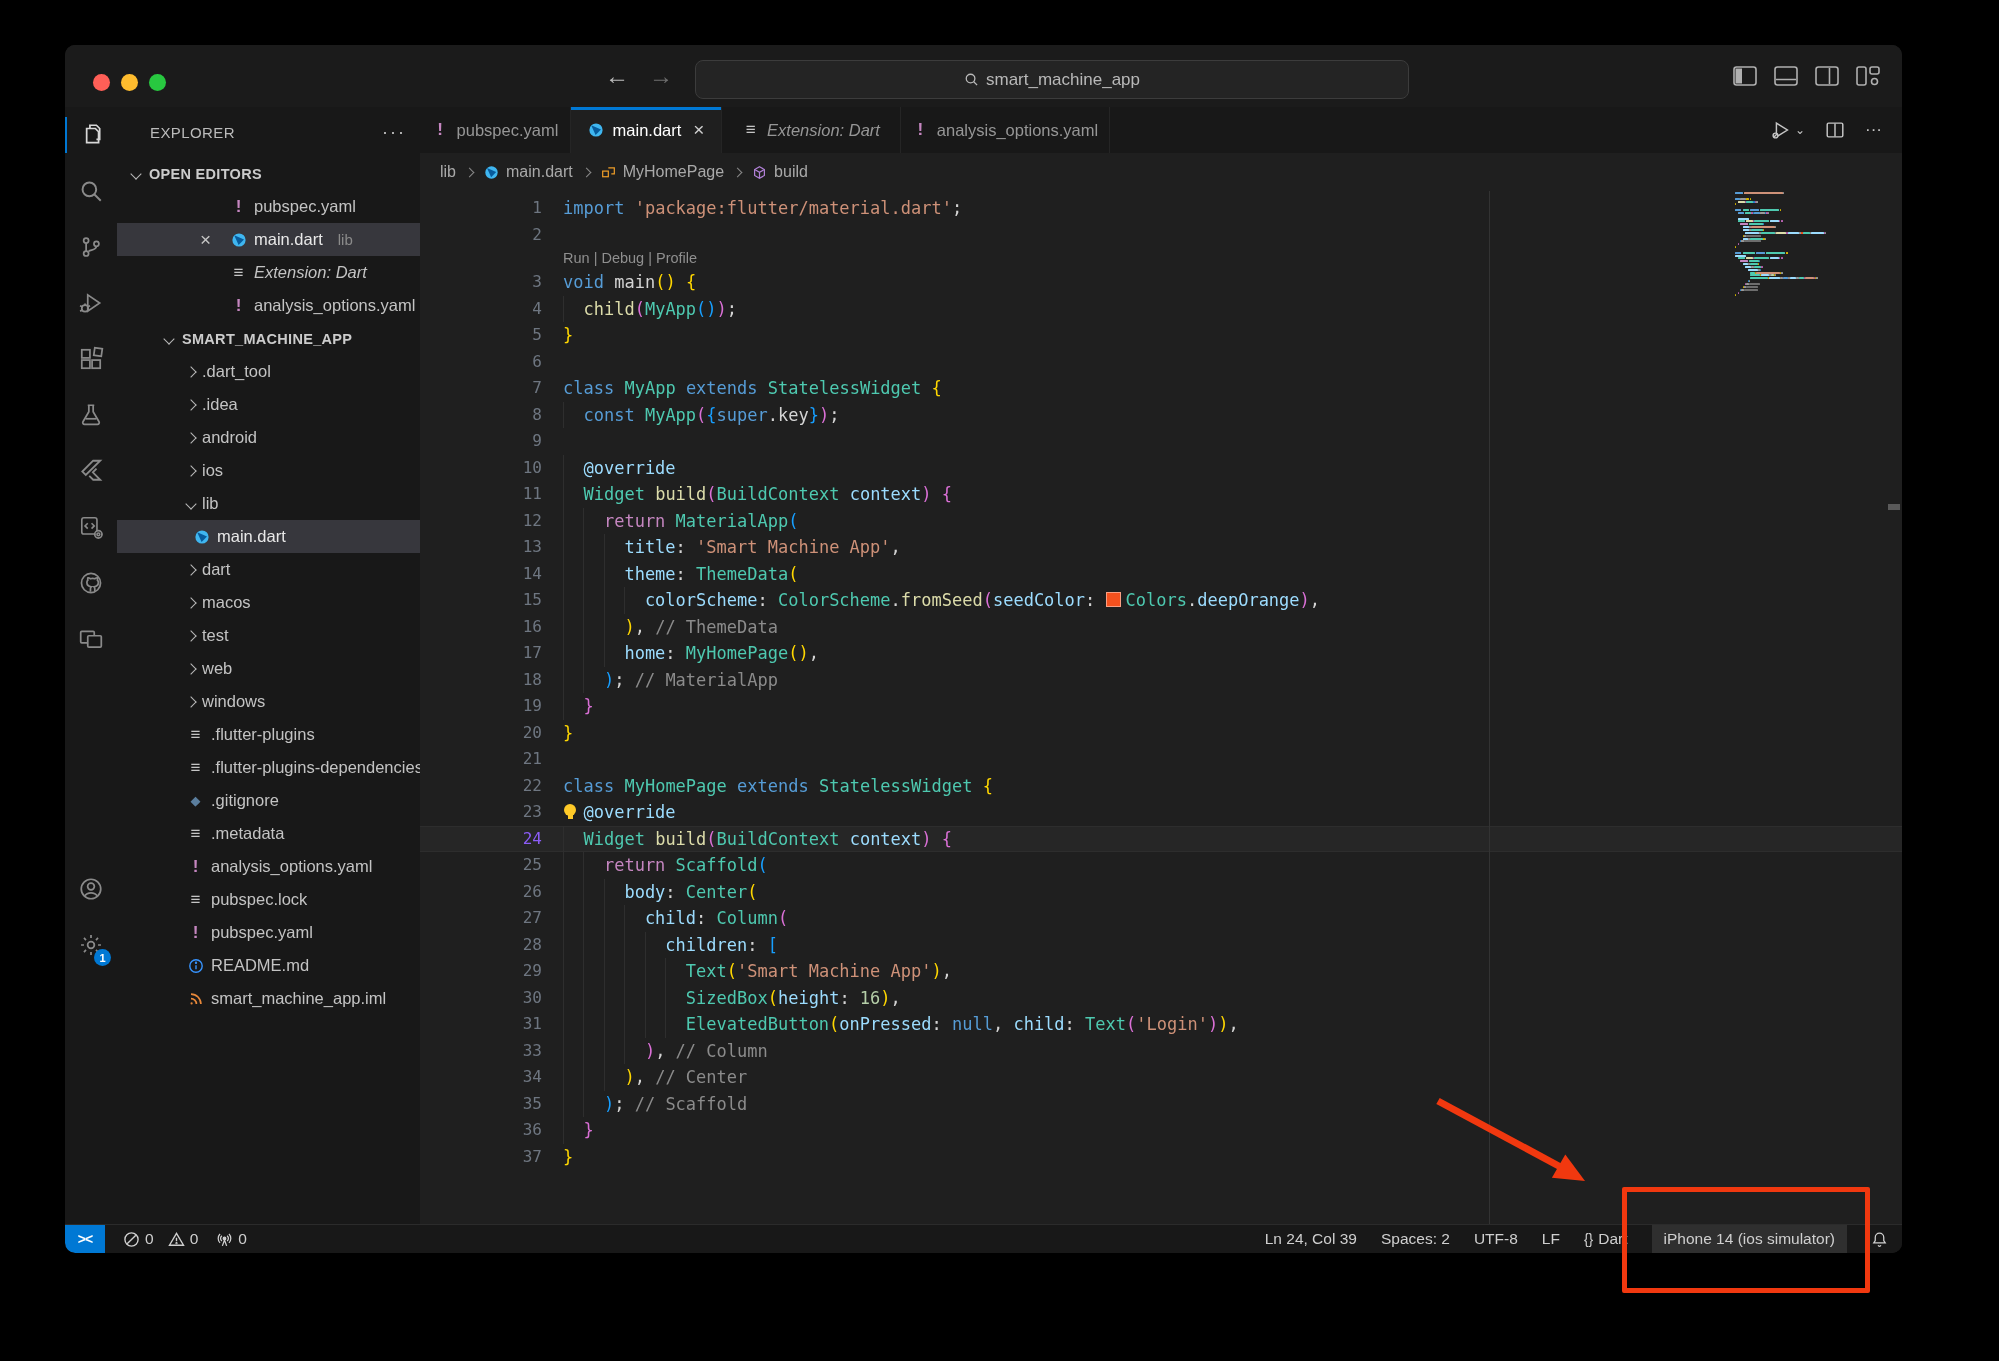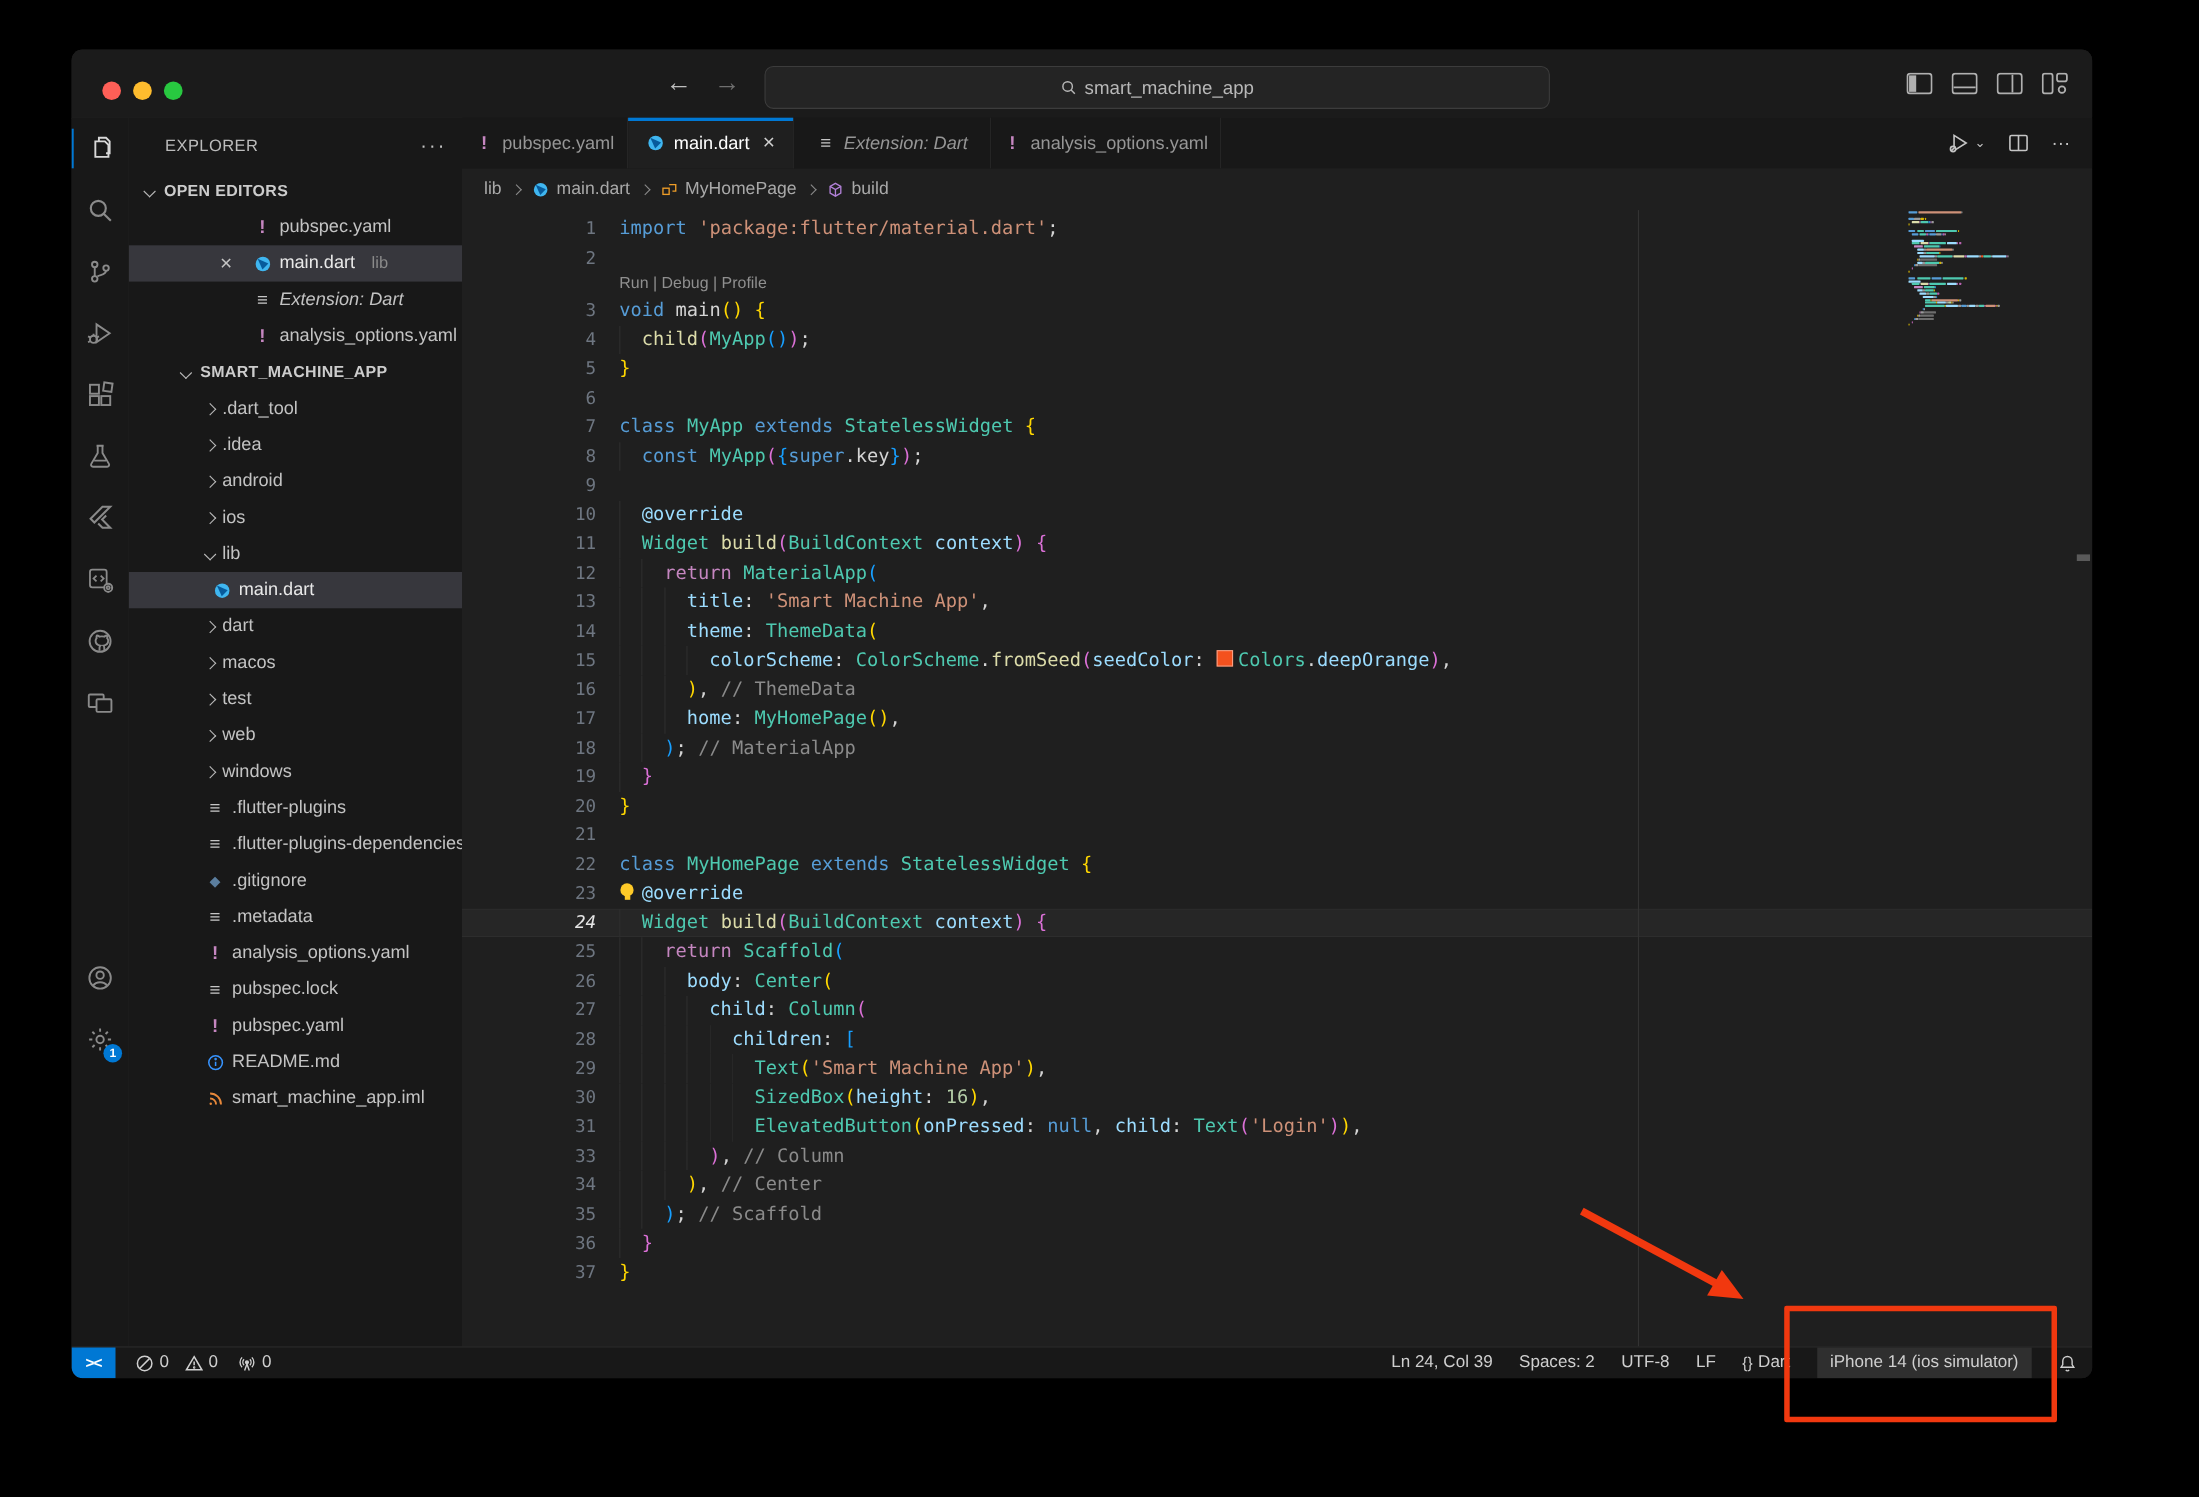--- a/index.html
+++ b/index.html
@@ -66,21 +66,21 @@
           padding-left:20px;color:#a9a9a9;font-size:16px;}
   .bc-sep{display:inline-block;width:6px;height:6px;border-right:1.4px solid #8a8a8a;border-bottom:1.4px solid #8a8a8a;
           transform:rotate(-45deg);margin:0 2px;}
   .crumbs svg{width:15px;height:15px;}
   .code{position:absolute;left:0;top:84px;right:0;bottom:0;overflow:hidden;
         font-family:"DejaVu Sans Mono","Liberation Mono",monospace;font-size:17px;}
   .codepad{padding-top:4px;}
   .cl{position:relative;height:26.5px;line-height:26.5px;padding-left:143px;white-space:pre;color:#d4d4d4;}
   .cl .num{position:absolute;left:0;top:0;width:122px;text-align:right;color:#6e7681;font-size:16px;}
   .cl.cur{background:rgba(255,255,255,0.03);box-shadow:0 1px 0 #2d2d2d inset,0 -1px 0 #2d2d2d inset;}
-  .cl.cur .num{color:#e5e5e5;font-style:italic;}
+  .cl.cur .num{color:#8b5cf6;}
   .lens{height:21px;line-height:21px;padding-left:143px;color:#8f8f8f;font-size:14.5px;
         font-family:"Liberation Sans",sans-serif;}
   .ig{display:inline-block;width:2ch;box-shadow:inset 1px 0 0 #2e2e2e;}
   .tk-k{color:#569cd6;} .tk-c{color:#c586c0;} .tk-t{color:#4ec9b0;} .tk-f{color:#dcdcaa;}
   .tk-p{color:#9cdcfe;} .tk-s{color:#ce9178;} .tk-n{color:#b5cea8;} .tk-d{color:#d4d4d4;}
   .tk-g{color:#8b8b8b;} .tk-b1{color:#ffd700;} .tk-b2{color:#da70d6;} .tk-b3{color:#179fff;}
   .swatch{display:inline-block;width:13px;height:13px;background:#f4511e;border:1px solid rgba(255,255,255,.45);
           vertical-align:-1px;margin-right:5px;}
   .bulb{display:inline-block;width:2ch;position:relative;}
   .bulb i{position:absolute;left:1px;top:-14px;width:12px;height:12px;border-radius:50%;background:#ffca28;}

